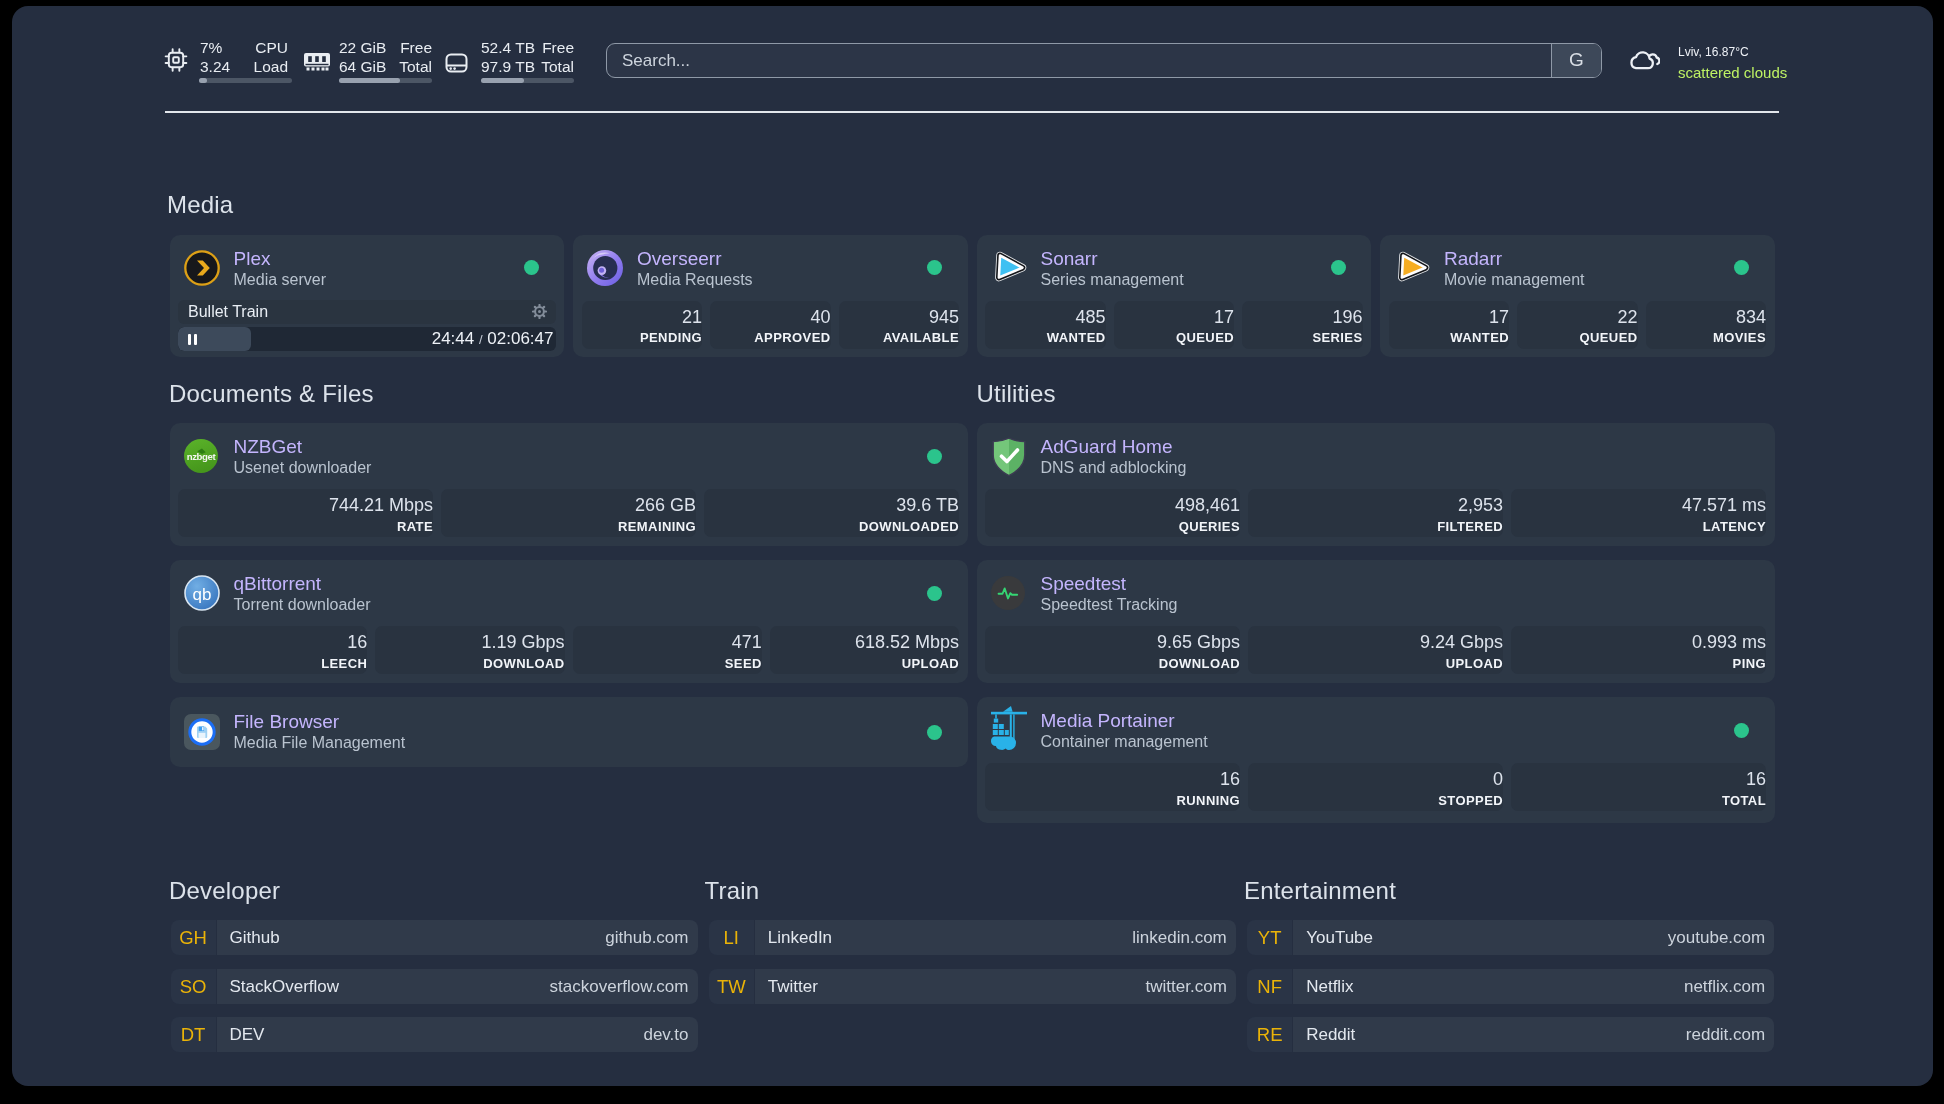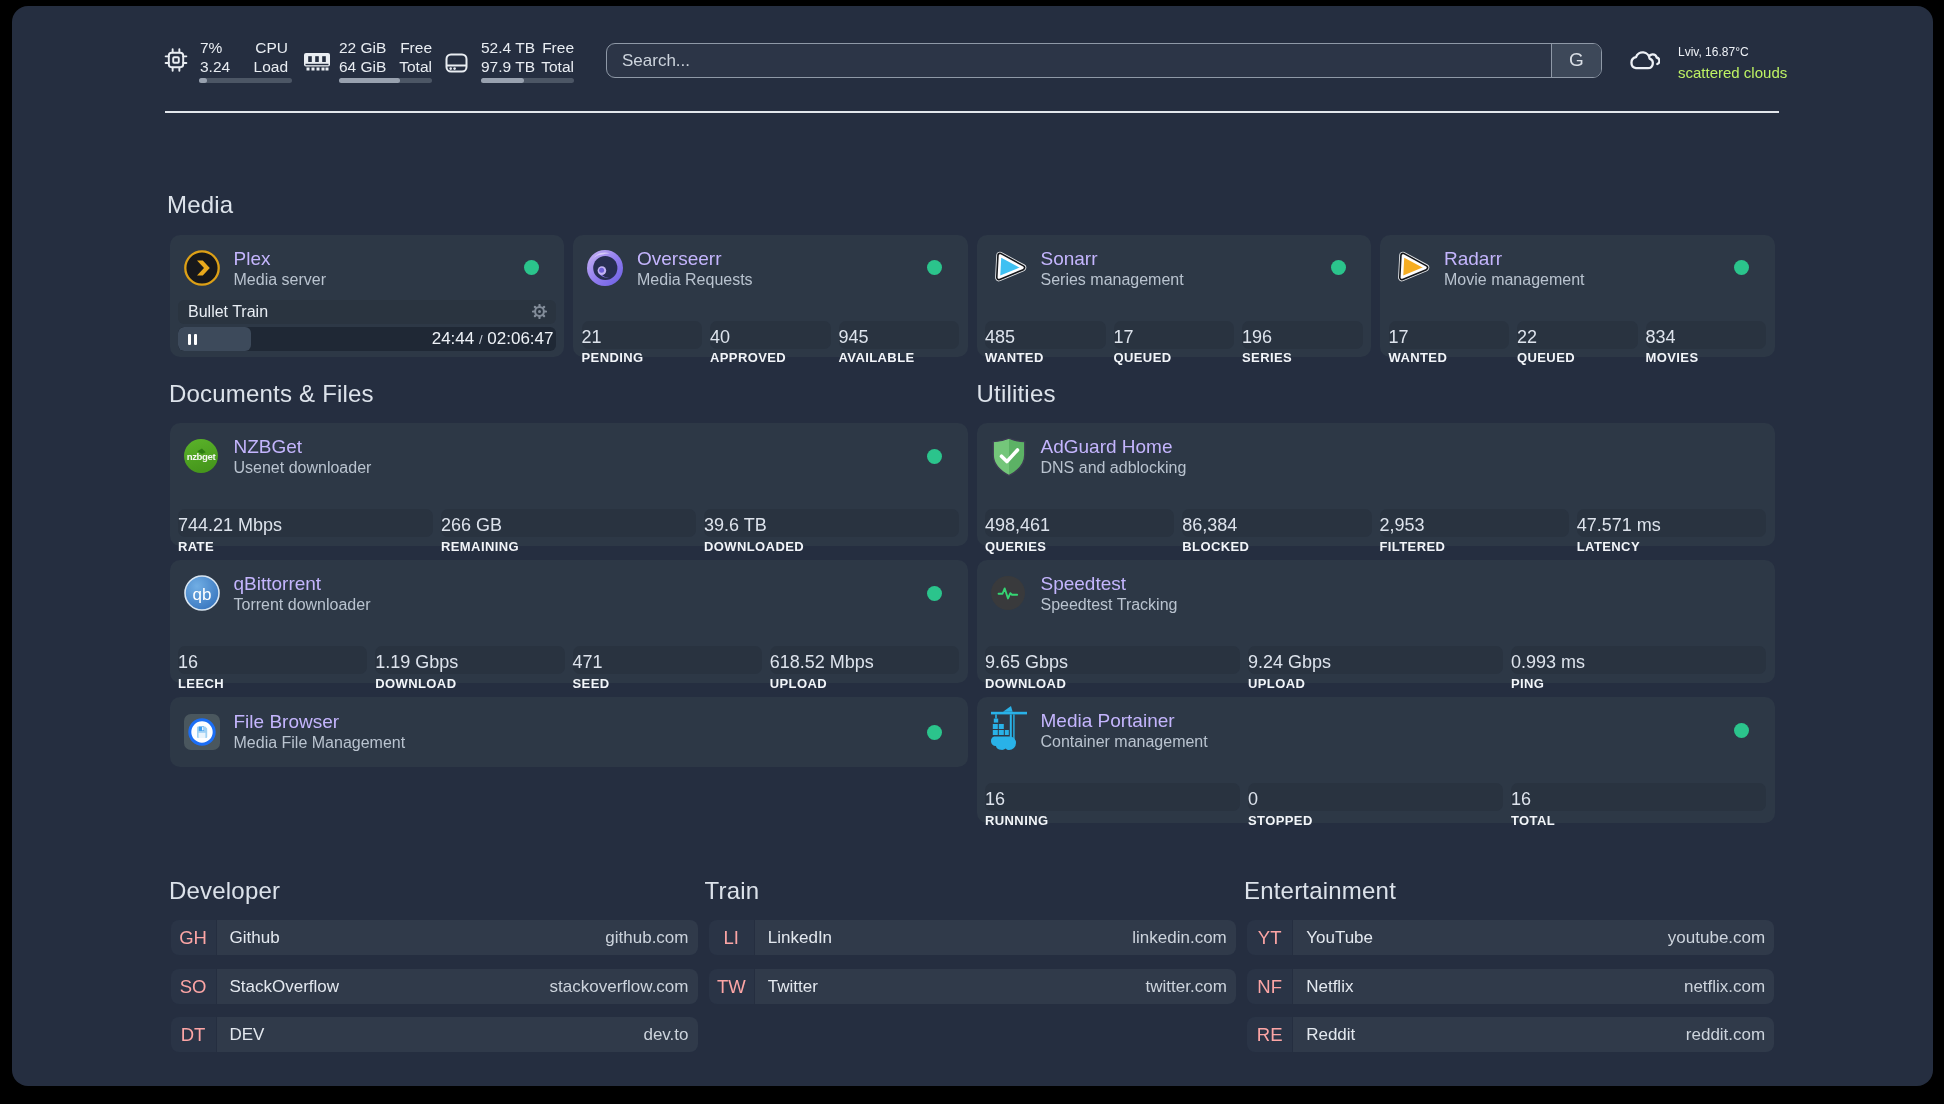--- a/index.html
+++ b/index.html
@@ -19,26 +19,26 @@
 .weather2 { position:absolute; left:1678px; top:63.5px; color:#bef264; font-size:15px; line-height:18px; }
 .divider { position:absolute; left:165px; top:111px; width:1614px; height:2px; background:#e2e6ec; }
 
 .shead { position:absolute; color:#dce2ea; font-size:24px; line-height:28px; font-weight:500; letter-spacing:0.2px; }
 .card { position:absolute; background:#2d3846; border-radius:10px; }
 .icn { position:absolute; left:14px; top:15px; width:36px; height:36px; }
 .ct { position:absolute; left:64px; top:12px; color:#c4b5fd; font-size:19px; line-height:23px; font-weight:400; }
 .cs { position:absolute; left:64px; top:35px; color:#b9c3cf; font-size:16px; line-height:19px;text-align:right; }
 .dot { position:absolute; right:25.5px; top:25.5px; width:15px; height:15px; border-radius:50%; background:#2bc48c; }
 .stats { position:absolute; left:8.5px; right:8.5px; top:66px; height:48px; display:flex; gap:8px; }
-.st { flex:1; background:#293340; border-radius:7px; text-align:left; padding-top:5px;margin-top:20px; }
+.st { flex:1; background:#293340; border-radius:7px; text-align:right; padding-top:5px; }
 .sv { color:#dde3ec; font-size:18px; line-height:22px; }
 .sl { color:#f2f5f9; font-size:13px; line-height:15px; font-weight:700; letter-spacing:0.4px; margin-top:2.5px; }
 
 .bm { position:absolute; width:527px; height:35px; font-size:17px; }
-.bm .ab { position:absolute; left:0; top:0; bottom:0; width:45px; background:#2a3446; border-radius:8px 0 0 8px; color:#fca5a5; font-size:18.5px; text-align:center; line-height:35px; }
+.bm .ab { position:absolute; left:0; top:0; bottom:0; width:45px; background:#2a3446; border-radius:8px 0 0 8px; color:#eab308; font-size:18.5px; text-align:center; line-height:35px; }
 .bm .nm { position:absolute; left:46px; right:0; top:0; bottom:0; background:#303a4a; border-radius:0 8px 8px 0; color:#e3e8ef; }
 .bm .nm b { position:absolute; left:13px; top:8px; font-weight:400; }
 .bm .nm i { position:absolute; right:9px; top:8px; font-style:normal; color:#ccd3dc; }
 </style>
 </head>
 <body>
 <div class="frame"></div>
 
 <div id="topbar">
   <svg class="abs" style="left:163.5px;top:46.5px" width="24" height="26" viewBox="0 0 25 27">
@@ -293,24 +293,20 @@
     <path d="M10.5 19.2l5.4 5.4L26.5 13" fill="none" stroke="#fff" stroke-width="3.6" stroke-linecap="round" stroke-linejoin="round"></path>
   </svg>
   <div class="ct">AdGuard Home</div>
   <div class="cs">DNS and adblocking</div>
   <div class="stats">
     <div class="st">
         <div class="sv">498,461</div>
         <div class="sl">QUERIES</div>
       </div>
     <div class="st">
-        <div class="sv">86,384</div>
-        <div class="sl">BLOCKED</div>
-      </div>
-    <div class="st">
         <div class="sv">2,953</div>
         <div class="sl">FILTERED</div>
       </div>
     <div class="st">
         <div class="sv">47.571 ms</div>
         <div class="sl">LATENCY</div>
       </div>
   </div>
 </div>
 

